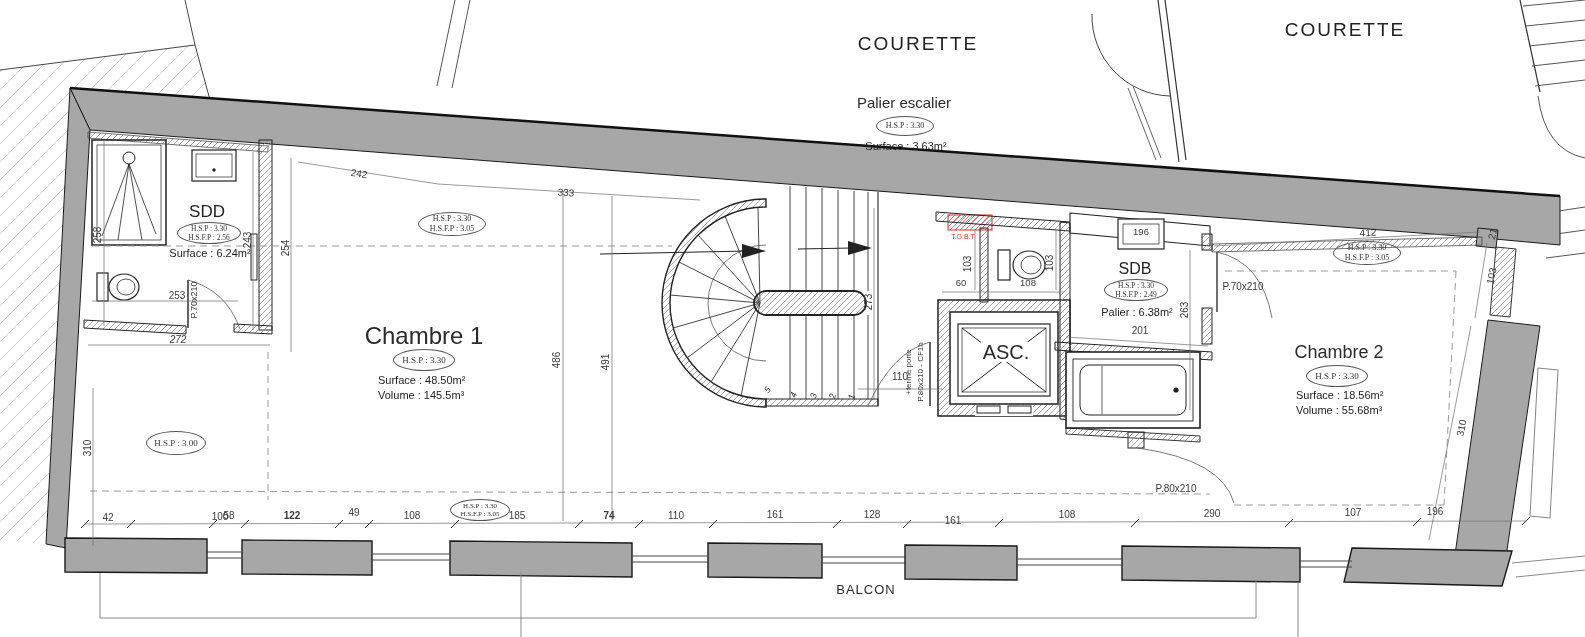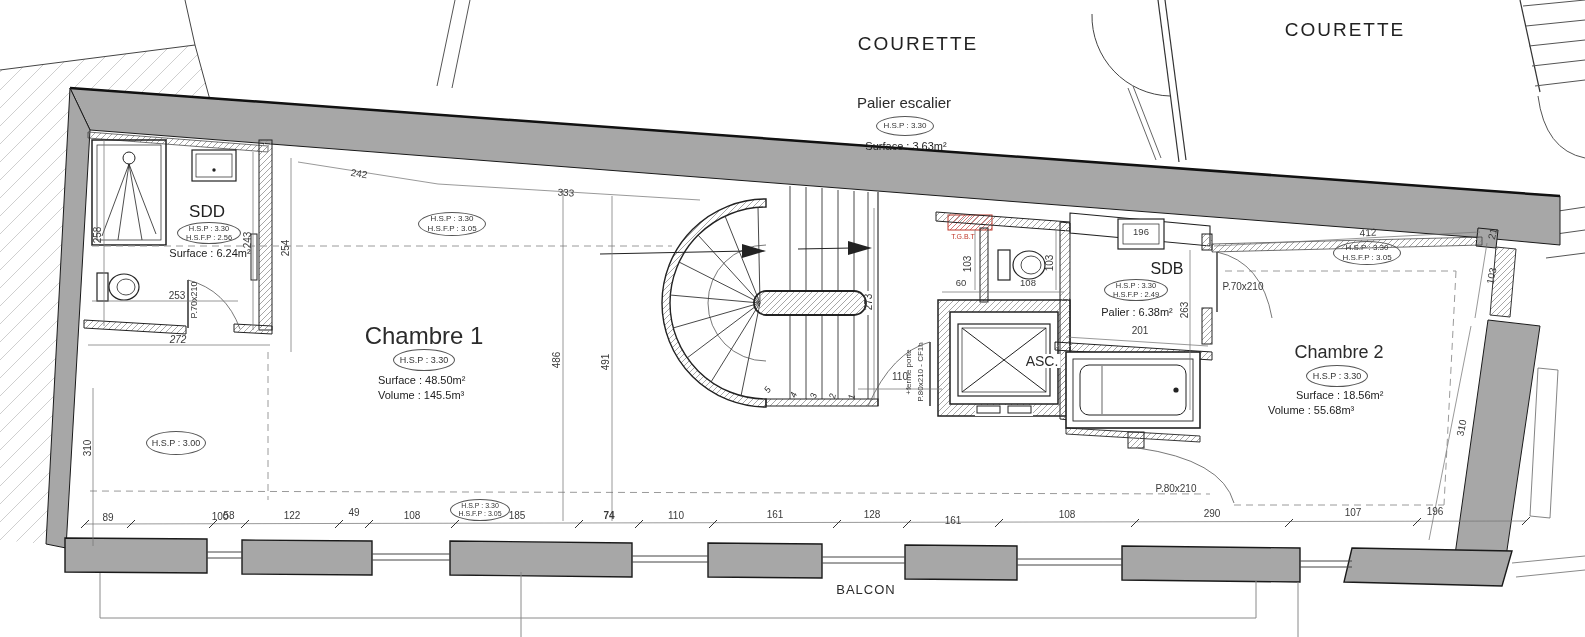--- a/index.html
+++ b/index.html
@@ -9,21 +9,21 @@
   .lbl{position:absolute;transform:translate(-50%,-50%);white-space:nowrap;color:#2b2b2b;
        font-family:"Liberation Sans",sans-serif;line-height:1;}
   .lblL{position:absolute;white-space:nowrap;color:#2b2b2b;line-height:1;}
   .rot{transform:translate(-50%,-50%) rotate(-90deg);}
   .dim{font-size:10px;color:#3a3a3a;}
   .big{font-size:19px;letter-spacing:2px;color:#222;}
   .room{font-size:17px;color:#222;}
   .sub{font-size:11px;color:#222;}
   .oval{position:absolute;transform:translate(-50%,-50%);border:1px solid #555;border-radius:50%;
         display:flex;flex-direction:column;align-items:center;justify-content:center;
-        color:#333;text-align:left;line-height:1.2;background:transparent;}
+        color:#333;text-align:left;line-height:1.2;background:transparent;font-family:Liberation Serif, serif;}
   .red{color:#c0392b;}
   .chip{background:#fff;padding:0 2px;}
 </style>
 </head>
 <body>
 
 <div id="plan">
 
 <svg width="1585" height="637" viewBox="0 0 1585 637">
   <defs>
@@ -305,51 +305,51 @@
 <div class="oval" style="left:424px;top:360px;width:60px;height:20px;font-size:9px;">
   <span>H.S.P : 3.30</span>
 </div>
 <div class="lblL sub" style="left:378px;top:375px;">Surface : 48.50m²</div>
 <div class="lblL sub" style="left:378px;top:390px;">Volume : 145.5m³</div>
 
 <div class="oval" style="left:176px;top:443px;width:58px;height:22px;font-size:9px;">
   <span>H.S.P : 3.00</span>
 </div>
 
-<div class="lbl room" style="left:1135px;top:269px;font-size:16px;margin-left:32px;">SDB</div>
+<div class="lbl room" style="left:1135px;top:269px;font-size:16px;">SDB</div>
 <div class="oval" style="left:1136px;top:290px;width:62px;height:20px;font-size:7.5px;">
   <span>H.S.P : 3.30</span>
       <span>H.S.F.P : 2.49</span>
 </div>
 <div class="lbl sub" style="left:1137px;top:312px;">Palier : 6.38m²</div>
 
 <div class="oval" style="left:1367px;top:253px;width:66px;height:22px;font-size:8px;">
   <span>H.S.P : 3.30</span>
       <span>H.S.F.P : 3.05</span>
 </div>
 <div class="lbl" style="left:1339px;top:352px;font-size:18px;">Chambre 2</div>
 <div class="oval" style="left:1337px;top:376px;width:60px;height:20px;font-size:9px;">
   <span>H.S.P : 3.30</span>
 </div>
 <div class="lblL sub" style="left:1296px;top:390px;text-align:right;">Surface : 18.56m²</div>
-<div class="lblL sub" style="left:1268px;top:405px;">Volume : 55.68m³</div>
-
-<div class="lbl chip" style="left:1006px;top:361px;font-size:14px;margin-left:36px;">ASC.</div>
+<div class="lblL sub" style="left:1296px;top:405px;">Volume : 55.68m³</div>
+
+<div class="lbl chip" style="left:1006px;top:352px;font-size:20px;">ASC.</div>
 <div class="lbl red" style="left:963px;top:236px;font-size:7px;">T.G.B.T</div>
 <div class="lbl" style="left:866px;top:589px;font-size:13px;letter-spacing:1px;">BALCON</div>
 
 <div class="oval" style="left:480px;top:510px;width:58px;height:20px;font-size:7px;background:#fff;">
   <span>H.S.P : 3.30</span>
       <span>H.S.F.P : 3.05</span>
 </div>
 
-<span class="lbl dim" style="left:108px;top:518px;">89</span>
+<span class="lbl dim" style="left:108px;top:518px;">42</span>
 <span class="lbl dim" style="left:172px;top:517px;margin-left:48px;">100</span>
 <span class="lbl dim" style="left:229px;top:516px;">58</span>
-<span class="lbl dim" style="left:292px;top:516px;">122</span>
+<span class="lbl dim" style="left:292px;top:516px;font-weight:bold;">122</span>
 <span class="lbl dim" style="left:354px;top:513px;">49</span>
 <span class="lbl dim" style="left:412px;top:516px;">108</span>
 <span class="lbl dim" style="left:517px;top:516px;">185</span>
 <span class="lbl dim" style="left:609px;top:516px;font-weight:bold;">74</span>
 <span class="lbl dim" style="left:676px;top:516px;">110</span>
 <span class="lbl dim" style="left:775px;top:515px;">161</span>
 <span class="lbl dim" style="left:872px;top:515px;">128</span>
 <span class="lbl dim" style="left:953px;top:521px;">161</span>
 <span class="lbl dim" style="left:1067px;top:515px;">108</span>
 <span class="lbl dim" style="left:1212px;top:514px;">290</span>

